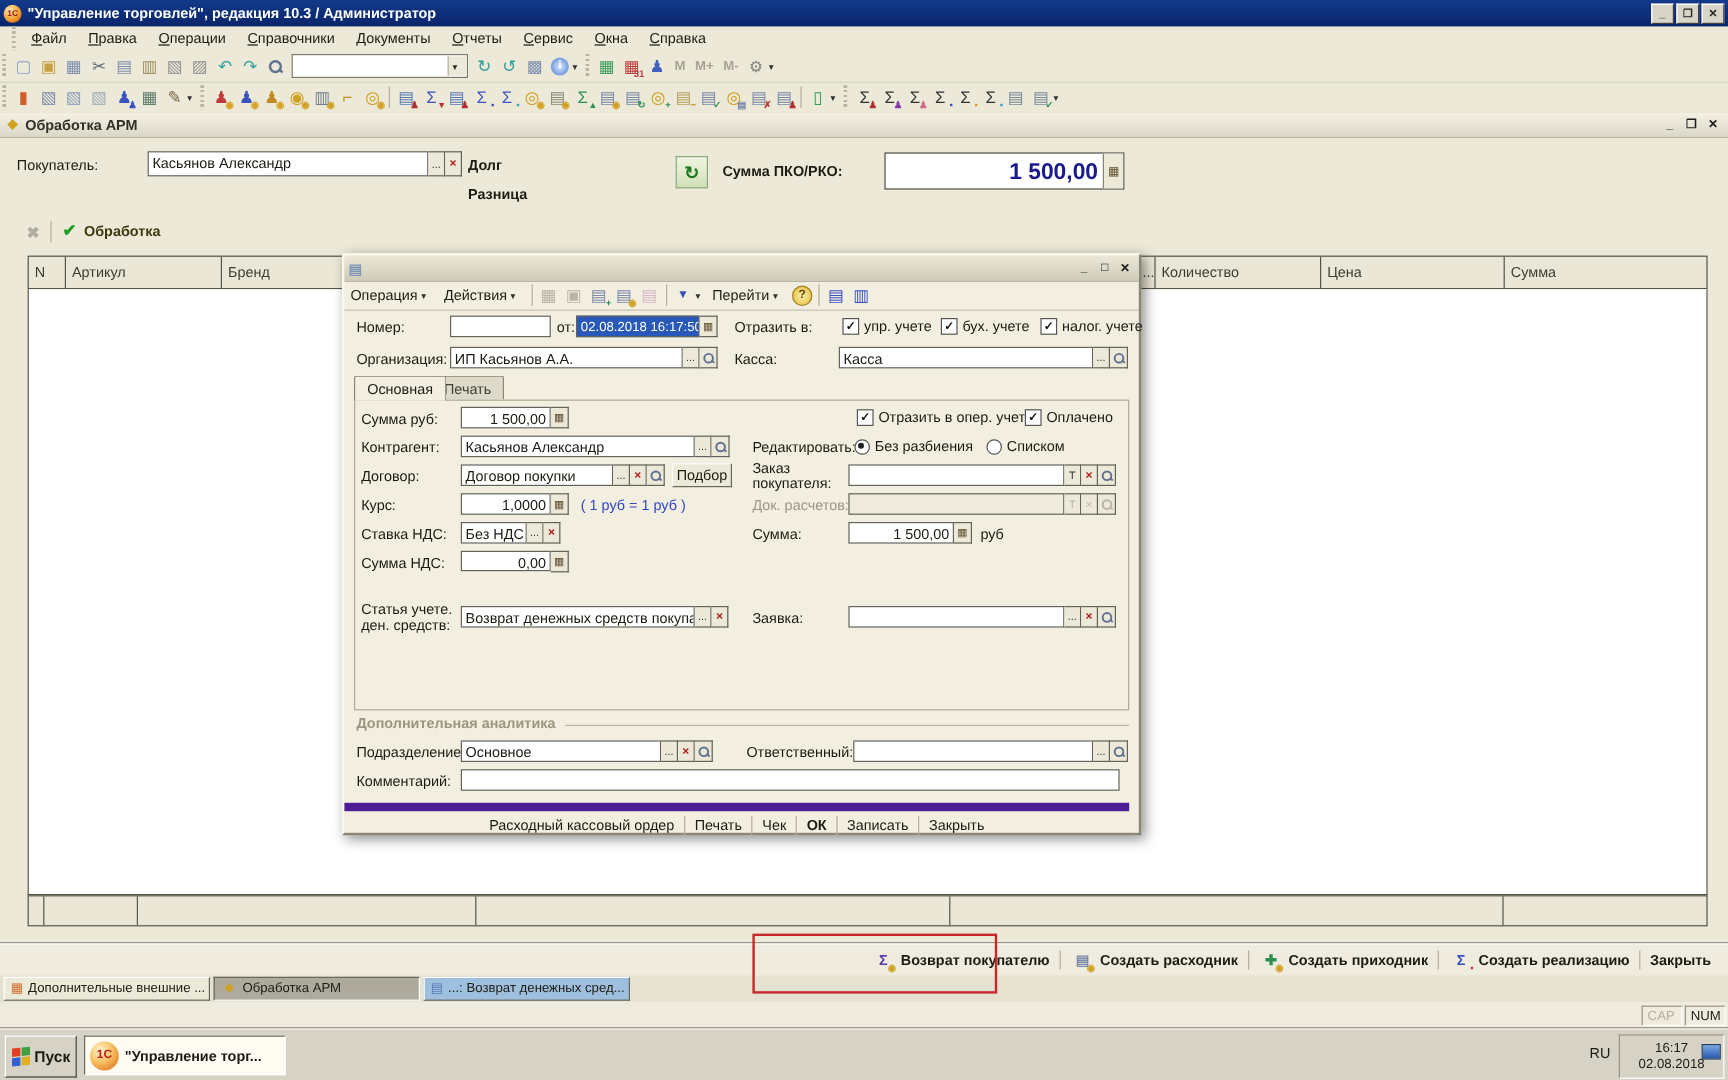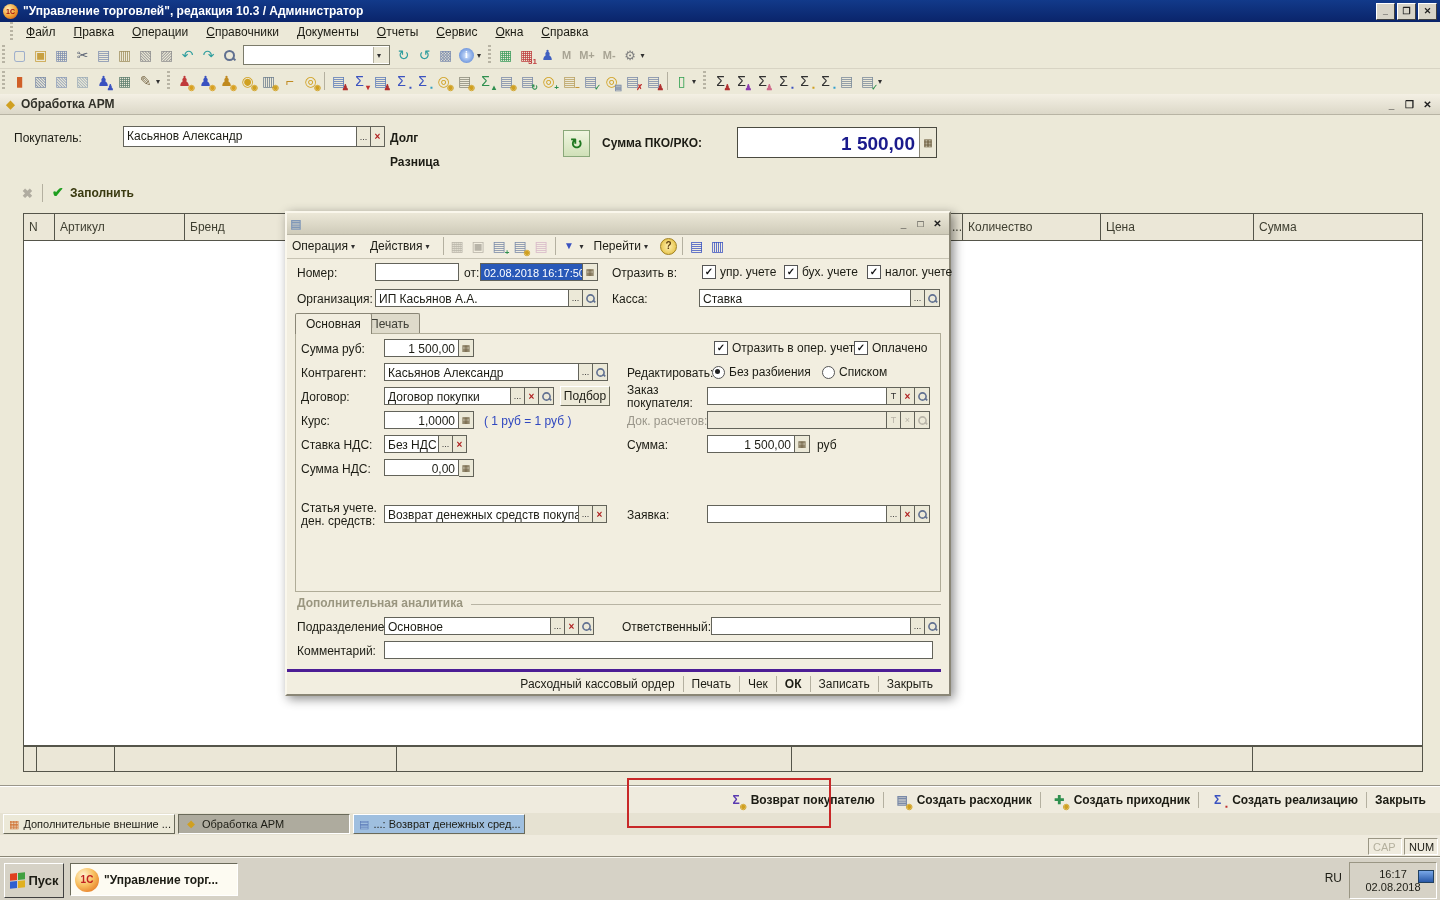--- a/index.html
+++ b/index.html
@@ -85,22 +85,22 @@
   .help-ic{width:15px;height:15px;border-radius:50%;background:radial-gradient(#fff0b0,#e0b830);border:1px solid #a08020;
            color:#604010;font-weight:bold;font-size:10px;display:inline-flex;align-items:center;justify-content:center;}
   .dlg .inp{height:18px;}
   .tab{position:absolute;top:100px;height:20px;box-sizing:border-box;padding:3px 10px 0 10px;
        border:1px solid #8a8676;border-bottom:none;border-radius:2px 2px 0 0;}
   .tab.active{background:#F2EEE0;font-weight:normal;z-index:2;height:21px;}
   .tab.idle{background:#DeDACA;color:#404038;}
   .groupbox{position:absolute;left:8px;top:120px;width:646px;height:259px;border:1px solid #b0ac98;box-sizing:border-box;}
   .sect{position:absolute;left:10px;top:383px;width:644px;display:flex;align-items:center;color:#9a9680;font-weight:bold;}
   .sect .line{flex:1;height:1px;background:#b8b4a4;margin-left:8px;margin-top:2px;}
-  .btnrow{position:absolute;left:0;top:456px;width:654px;height:24px;display:flex;align-items:center;justify-content:flex-end;
-          border-top:3px solid #4c1d95;}
+  .btnrow{position:absolute;left:0;top:456px;width:654px;height:24px;display:flex;align-items:center;justify-content:center;
+          border-top:7px solid #4c1d95;}
   .flatbtn{padding:3px 8px;white-space:nowrap;}
   .vsep{width:1px;height:16px;background:#b4b0a0;}
   .btn3d{position:absolute;box-sizing:border-box;background:#ECE9D8;border:1px solid;border-color:#fff #6a6a5a #6a6a5a #fff;
          display:flex;align-items:center;justify-content:center;height:21px;}
   .disabled-inp{background:#EFEBDD !important;}
   .dim{color:#9a968a !important;}
   .dimbtn{color:#b8b4a8 !important;}
   .dim .mag::before,.dimbtn .mag::before{border-color:#b8b4a8;}
   .dim .mag::after,.dimbtn .mag::after{background:#b8b4a8;}
   .sel{background:#2858b8 !important;color:#fff;}
@@ -425,21 +425,21 @@
   <span class="lbl bold" style="left:390px;top:155px">Разница</span>
   <span class="refresh-btn">↻</span>
   <span class="lbl bold" style="left:602px;top:136px">Сумма ПКО/РКО:</span>
   <div class="big-amount">
     <span class="val">1 500,00</span>
     <span class="calc">▦</span>
   </div>
   <span class="lbl" style="left:22px;top:186px;color:#b0aca0;font-weight:bold;font-size:13px">✖</span>
   <span style="position:absolute;left:42px;top:184px;width:1px;height:18px;background:#b4b0a0"></span>
   <span class="lbl" style="left:52px;top:184px;color:#1f9f20;font-weight:bold;font-size:14px">✔</span>
-  <span class="lbl bold" style="left:70px;top:186px;color:#3a3a10">Заполнить</span>
+  <span class="lbl bold" style="left:70px;top:186px;color:#3a3a10">Обработка</span>
 
   <div class="thead">
     <span class="th" style="left:0;width:31px">N</span>
     <span class="th" style="left:31px;width:130px">Артикул</span>
     <span class="th" style="left:161px;width:766px">Бренд</span>
     <span class="th" style="left:927px;width:12px;padding-left:1px">...</span>
     <span class="th" style="left:939px;width:138px">Количество</span>
     <span class="th" style="left:1077px;width:153px">Цена</span>
     <span class="th" style="left:1230px;width:168px;border-right:none">Сумма</span>
   </div>
@@ -599,21 +599,21 @@
         <span>налог. учете</span>
     </label>
 
     <span class="lbl" style="left:10px;top:79px">Организация:</span>
     <div class="inp" style="left:88px;top:76px;width:194px;height:18px">ИП Касьянов А.А.</div>
     <span class="fbtn" style="left:282px;top:76px;height:18px">...</span>
     <span class="fbtn" style="left:296px;top:76px;height:18px;width:15px">
         <span class="mag"></span>
       </span>
     <span class="lbl" style="left:325px;top:79px">Касса:</span>
-    <div class="inp" style="left:412px;top:76px;width:212px;height:18px">Ставка</div>
+    <div class="inp" style="left:412px;top:76px;width:212px;height:18px">Касса</div>
     <span class="fbtn" style="left:624px;top:76px;height:18px">...</span>
     <span class="fbtn" style="left:638px;top:76px;height:18px;width:15px">
         <span class="mag"></span>
       </span>
 
     <span class="tab active" style="left:8px">Основная</span>
     <span class="tab idle" style="left:72px">Печать</span>
     <div class="groupbox"></div>
 
     <span class="lbl" style="left:14px;top:129px">Сумма руб:</span>

